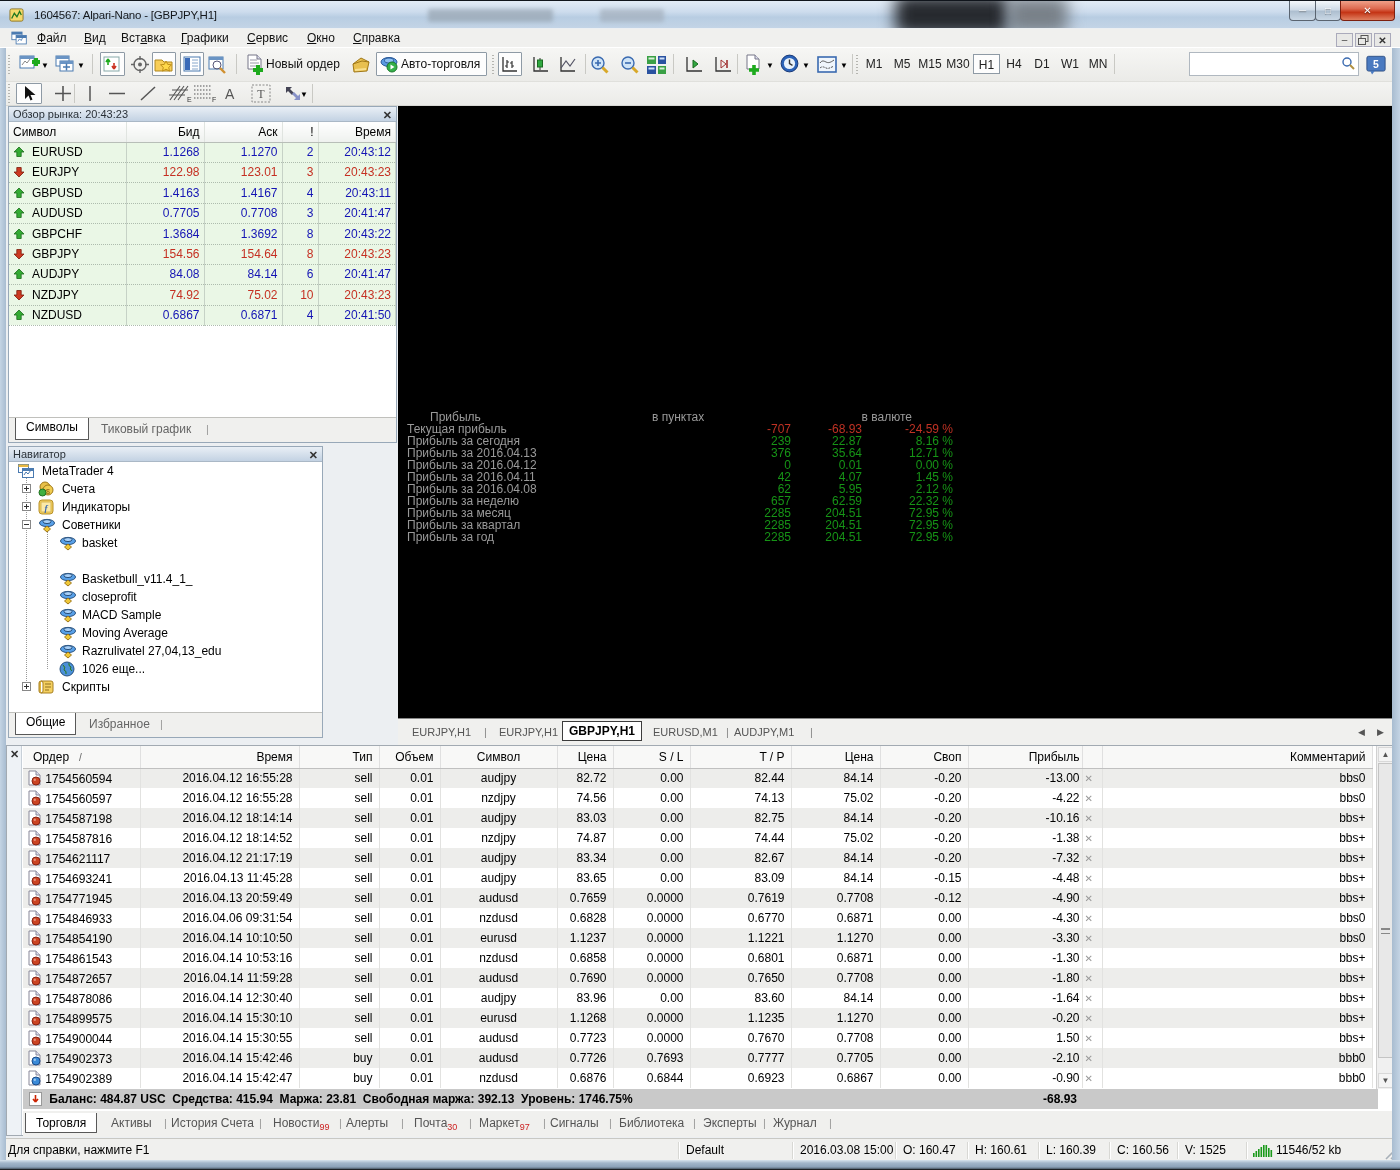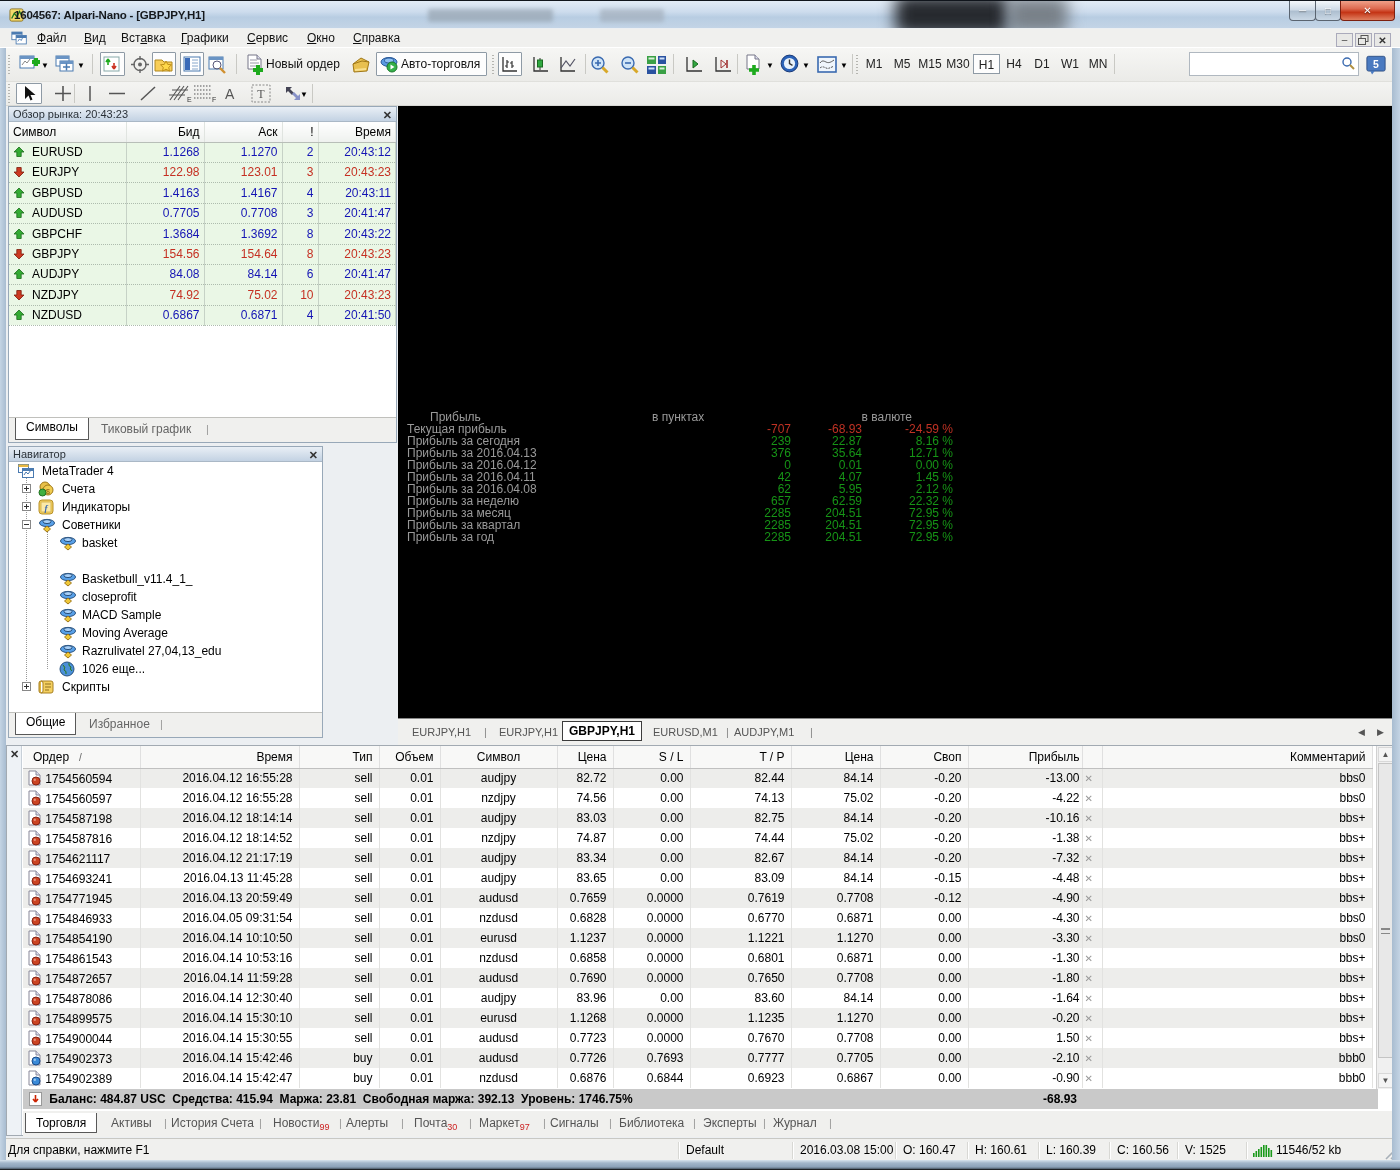--- a/index.html
+++ b/index.html
@@ -8,21 +8,21 @@
 .abs { position:absolute; }
 
 
 #titlebar { left:0; top:0; width:1400px; height:28px;
   background:linear-gradient(180deg,#e2ecf6 0%,#cddced 40%,#b8cde2 60%,#c3d4e6 100%);
   border-top:1px solid #10151c; overflow:hidden; }
 #titlebar .blob1 { position:absolute; left:895px; top:-6px; width:115px; height:40px; background:#26292e; filter:blur(8px); border-radius:10px; }
 #titlebar .blob2 { position:absolute; left:1008px; top:-4px; width:60px; height:36px; background:#788088; filter:blur(8px); border-radius:8px; }
 #titlebar .blob3 { position:absolute; left:428px; top:8px; width:125px; height:13px; background:#9aa7b4; filter:blur(2px); border-radius:2px; opacity:.75;}
 #titlebar .blob4 { position:absolute; left:600px; top:8px; width:64px; height:13px; background:#a3afbc; filter:blur(2px); border-radius:2px; opacity:.7;}
-#title-text { position:absolute; left:14px; top:8px; font-size:11.5px; letter-spacing:-0.2px; color:#15181c;font-weight:bold; }
+#title-text { position:absolute; left:34px; top:8px; font-size:11.5px; letter-spacing:-0.2px; color:#15181c; }
 #mt-icon { position:absolute; left:9px; top:7px; width:15px; height:14px; }
 
 
 .capbtn { position:absolute; top:0; height:20px; border:1px solid #5a6470; border-top:none;
   background:linear-gradient(180deg,#f4f8fb 0%,#cfdbe7 45%,#aebfd0 55%,#cad8e5 100%);
   border-radius:0 0 4px 4px; }
 #btn-min { left:1289px; width:27px; }
 #btn-max { left:1315px; width:26px; }
 #btn-close { left:1340px; width:55px; background:linear-gradient(180deg,#f0a088 0%,#dd6a50 40%,#c43415 60%,#e08060 100%); border-color:#7c2010; }
 .capbtn .g { position:absolute; left:50%; top:50%; transform:translate(-50%,-50%); color:#fff; font-size:10px; line-height:1; text-shadow:0 1px 1px #0008; }
@@ -816,21 +816,21 @@
             <td style="padding:0 2px"><span style="color:#999;font-size:10px">✕</span></td>
             <td class="num">bbs+</td>
           </tr>
           <tr class="even">
             <td><svg width="15" height="16" viewBox="0 0 15 16" style="vertical-align:-3px">
                 <path d="M2 1 h7 l4 4 v10 h-11 z" fill="#fff" stroke="#889"></path>
                 <path d="M9 1 v4 h4" fill="#dde" stroke="#889"></path>
                 <circle cx="9" cy="11" r="4" fill="#cc4422" stroke="#882211"></circle>
                 <circle cx="7.8" cy="9.7" r="1.2" fill="#e8907a"></circle>
               </svg> 1754846933</td>
-            <td class="num">2016.04.05 09:31:54</td>
+            <td class="num">2016.04.06 09:31:54</td>
             <td class="num">sell</td>
             <td class="num">0.01</td>
             <td style="text-align:center">nzdusd</td>
             <td class="num">0.6828</td>
             <td class="num">0.0000</td>
             <td class="num">0.6770</td>
             <td class="num">0.6871</td>
             <td class="num">0.00</td>
             <td class="num" style="padding-right:2px">-4.30</td>
             <td style="padding:0 2px"><span style="color:#999;font-size:10px">✕</span></td>

